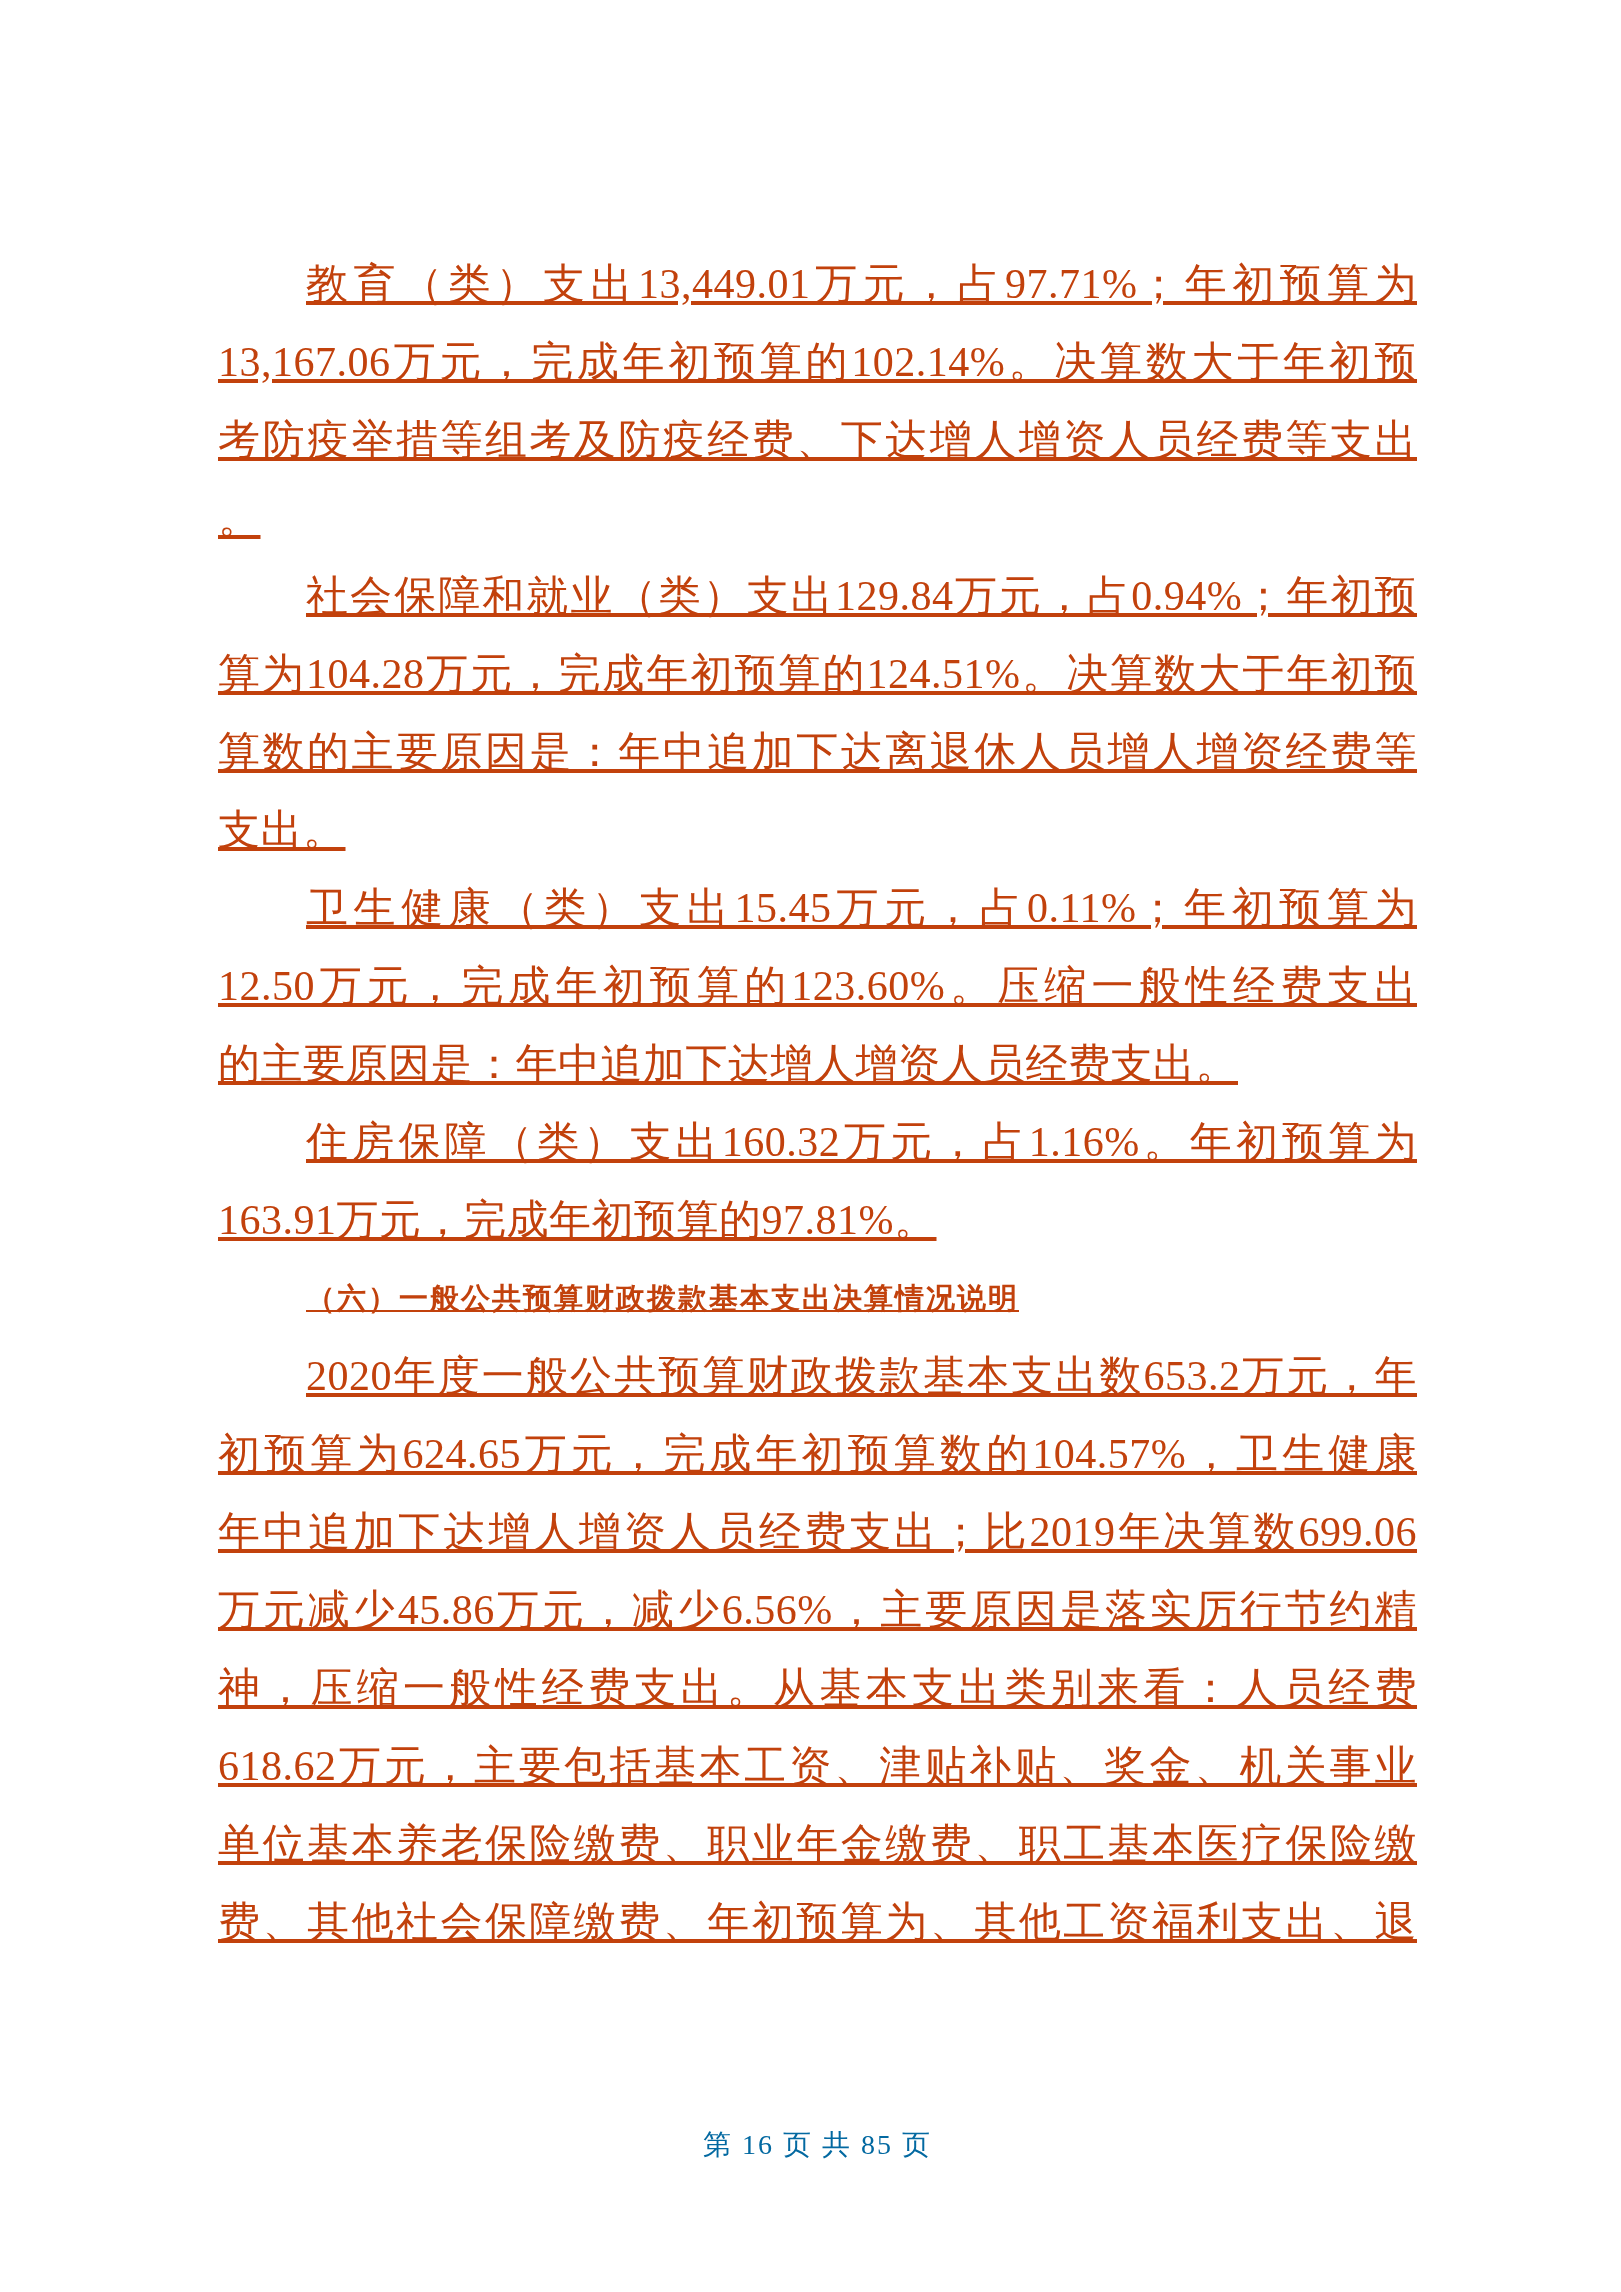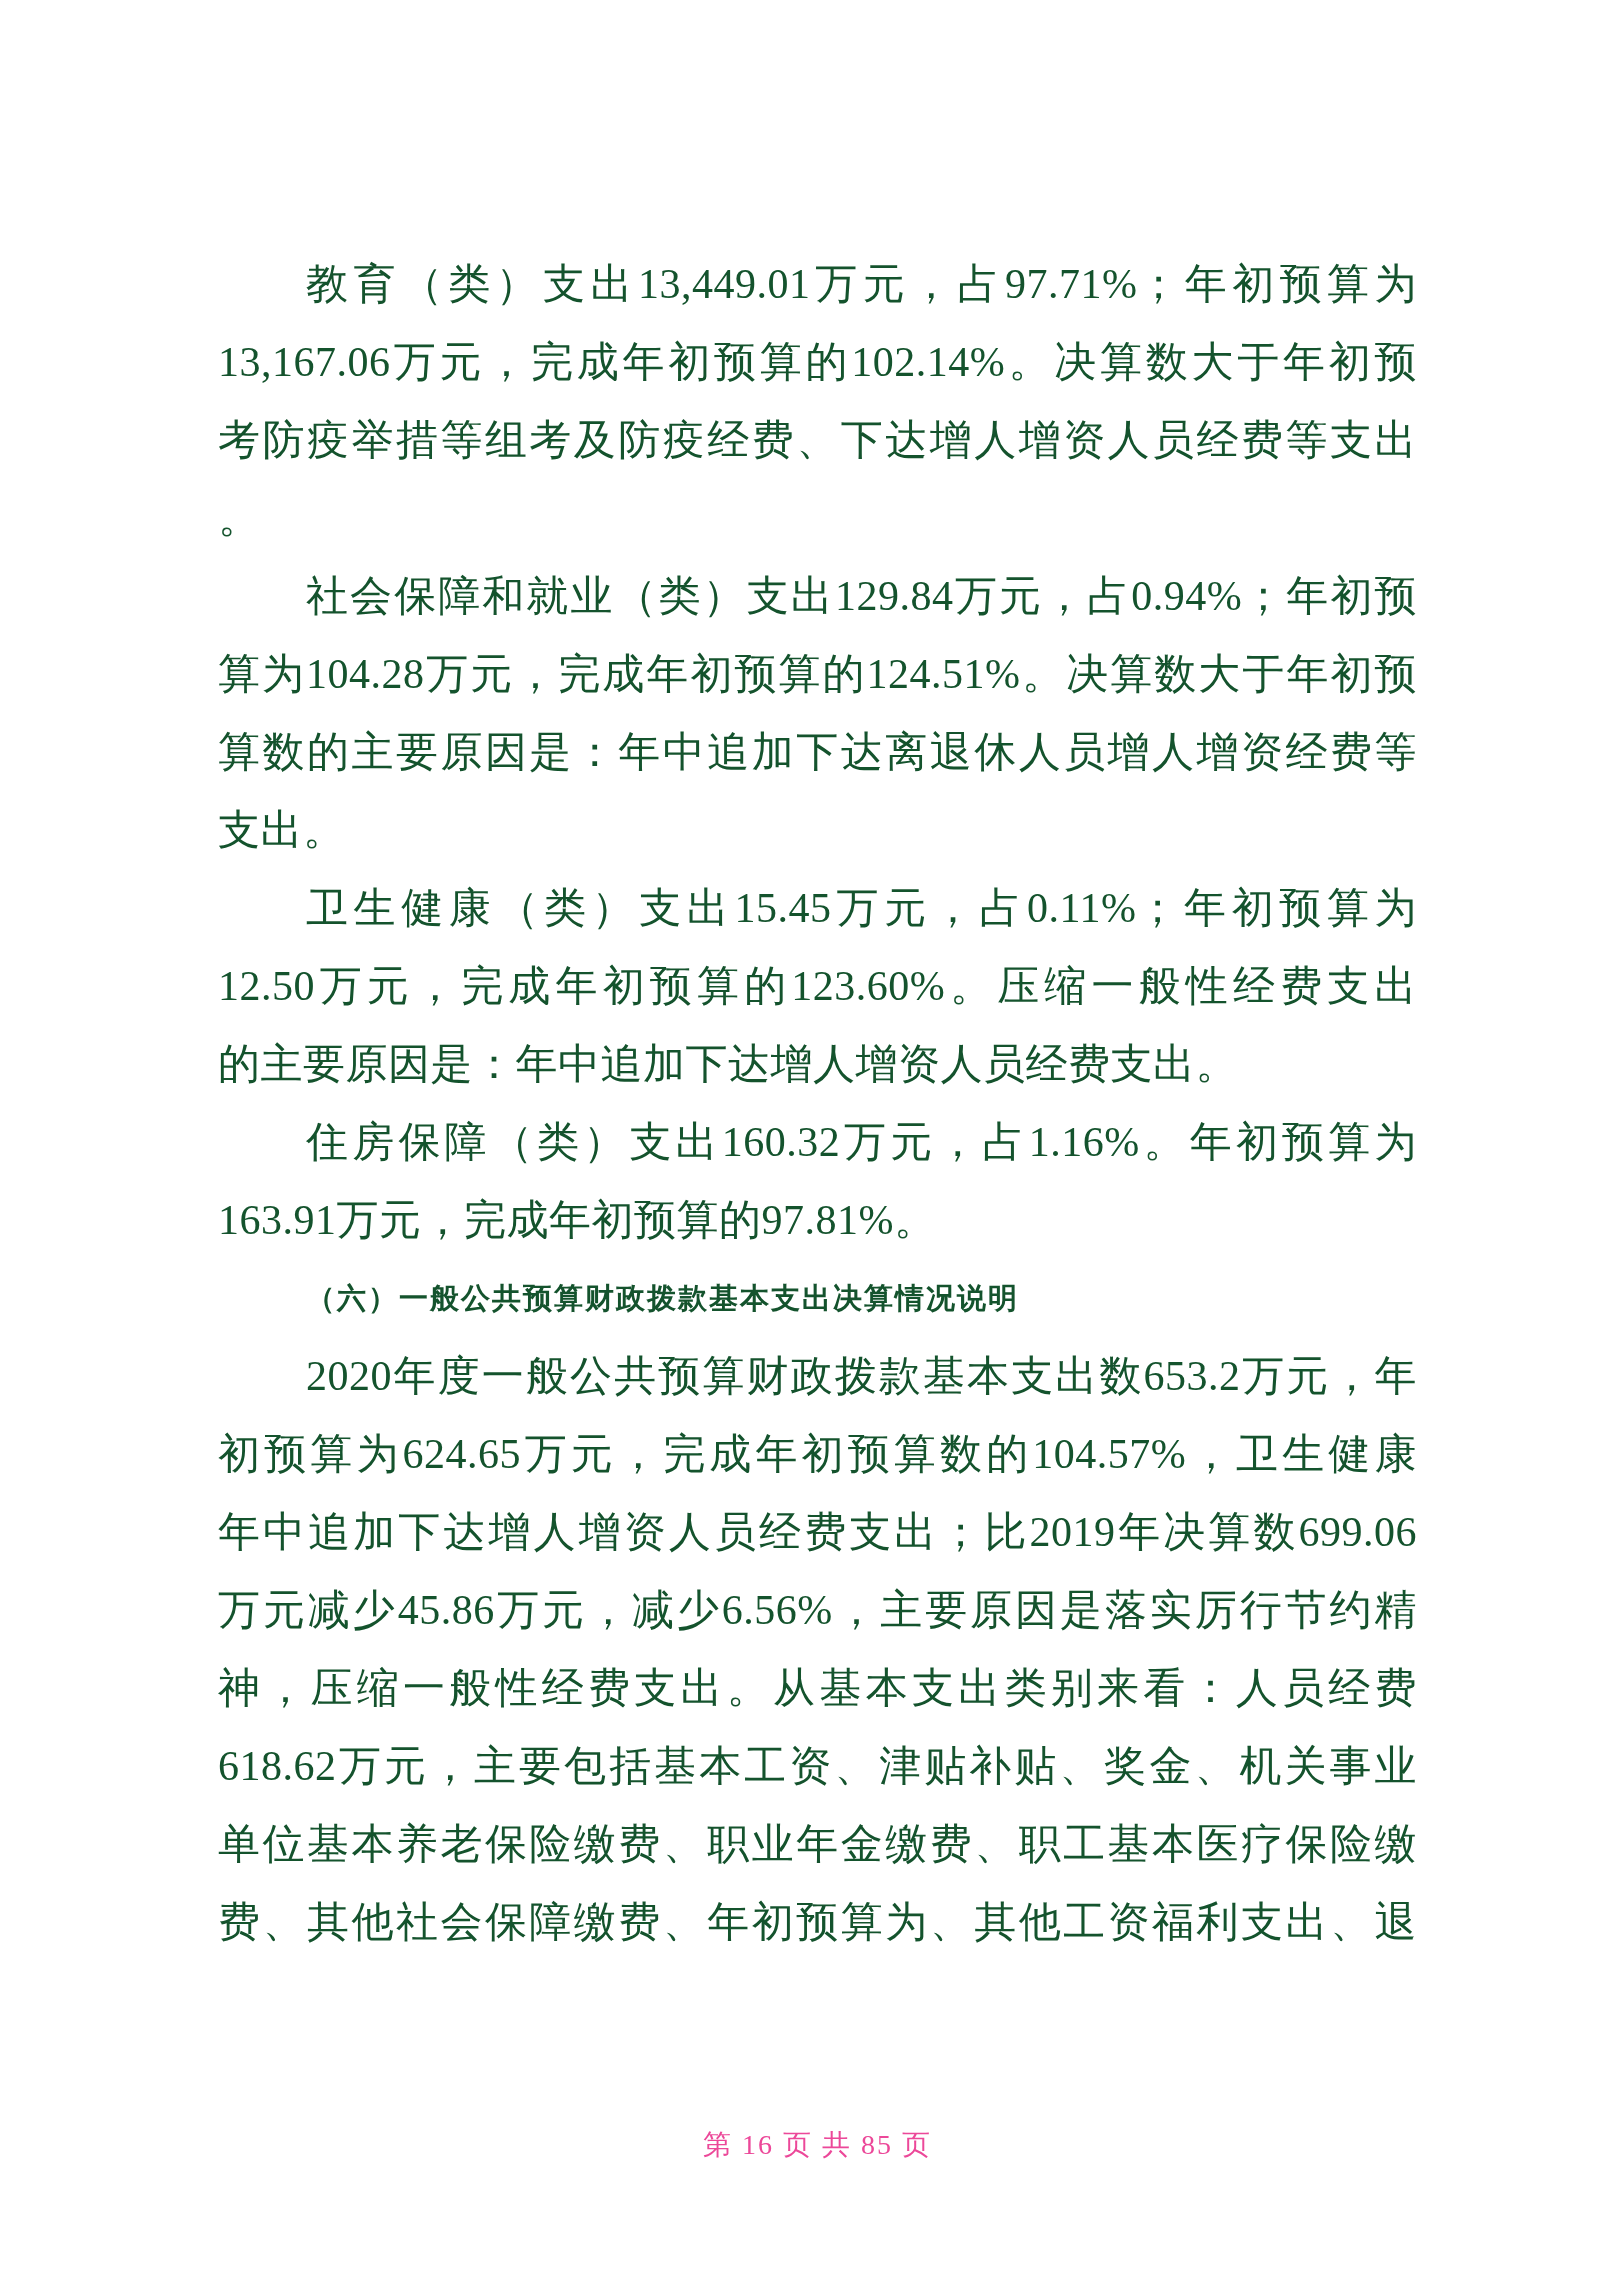--- a/index.html
+++ b/index.html
@@ -14,21 +14,22 @@
     width: 1621px;
     height: 2293px;
     background: #ffffff;
     overflow: hidden;
   }
   .text-body {
     position: absolute;
     left: 218px;
     top: 245px;
     width: 1199px;
-    color: #14532d;
+    color: #c2410c;
+    text-decoration: underline;
   }
   .line {
     height: 78px;
     line-height: 78px;
     font-size: 42px;
     text-align: justify;
     text-align-last: left;
     white-space: nowrap;
     letter-spacing: 0.5px;
   }
@@ -45,21 +46,21 @@
     letter-spacing: 2px;
   }
   .footer {
     position: absolute;
     top: 2123px;
     left: 218px;
     width: 1199px;
     text-align: center;
     font-size: 28px;
     line-height: 43px;
-    color: #ec4899;
+    color: #0369a1;
     letter-spacing: 2px;
   }
 </style>
 </head>
 <body>
 
 <div class="page">
   <div class="text-body" id="text-body">
       <div class="line j indent">教育（类）支出13,449.01万元，占97.71%；年初预算为</div>
       <div class="line j">13,167.06万元，完成年初预算的102.14%。决算数大于年初预</div>

